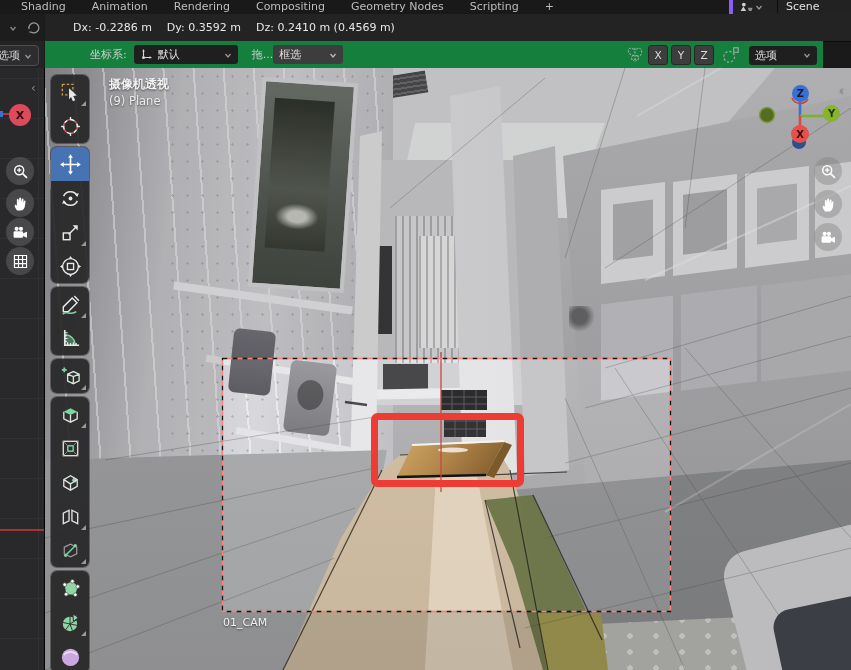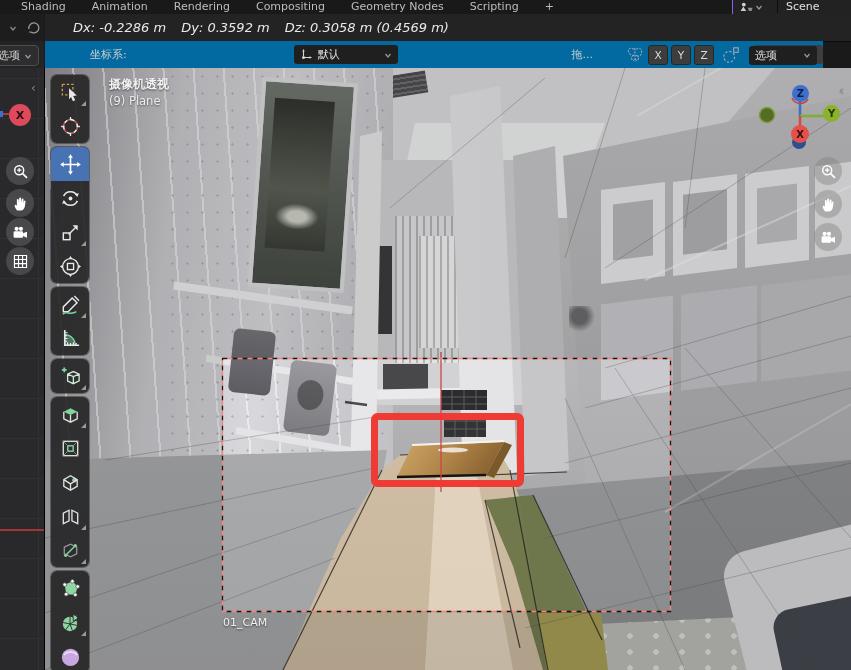--- a/index.html
+++ b/index.html
@@ -3,34 +3,34 @@
 <meta charset="utf-8">
 <style>
   html,body{margin:0;padding:0;background:#111;}
   .stage{position:relative;width:851px;height:670px;overflow:hidden;background:#1a1a1a;
          font-family:"DejaVu Sans","Liberation Sans",sans-serif;-webkit-font-smoothing:antialiased;}
   .abs{position:absolute;}
   
   .topbar{position:absolute;left:0;top:0;width:851px;height:14px;background:#191919;overflow:hidden;}
   .tabs{position:absolute;left:8px;top:-2px;display:flex;gap:0;}
   .tab{font-size:11px;color:#bdbdbd;padding:1px 13px 2px 13px;line-height:15px;white-space:nowrap;}
-  .scene-box{position:absolute;right:0;top:0;height:14px;display:flex;align-items:center;border-left:1px solid #8b5cf6;padding-left:6px;width:112px;background:#222;}
+  .scene-box{position:absolute;right:0;top:0;height:14px;display:flex;align-items:center;border-left:4px solid #8b5cf6;padding-left:6px;width:112px;background:#222;}
   .scene-ico{width:16px;height:12px;margin-top:-1px;}
   .scene-lbl{font-size:11px;color:#e0e0e0;margin-left:14px;margin-top:-2px;border-left:1px solid #0d0d0d;padding-left:8px;height:14px;line-height:15px;flex:1;}
   .chev{width:8px;height:8px;display:inline-block;}
   
   .row2{position:absolute;left:0;top:14px;width:851px;height:27px;}
   .mini-head{position:absolute;left:0;top:0;width:44px;height:27px;background:#1d1d1d;display:flex;align-items:center;}
   .statusbar{position:absolute;left:45px;top:0;right:0;height:27px;background:#232323;border-bottom:1px solid #0c0c0c;display:flex;align-items:center;}
-  .statusbar span{font-size:13px;color:#e8e8e8;margin-right:15px;white-space:pre;font-style:italic;}
+  .statusbar span{font-size:11px;color:#e8e8e8;margin-right:15px;white-space:pre;}
   
   .row3{position:absolute;left:0;top:41px;width:823px;height:27px;}
   .opts-left{position:absolute;left:0;top:0;width:44px;height:27px;background:#242426;overflow:hidden;}
   .btn-opt{display:inline-flex;align-items:center;height:19px;margin:4px 0 0 -9px;padding:0 6px;border:1px solid #4d4d4d;border-radius:4px;background:#2d2d2f;color:#d8d8d8;font-size:11px;gap:4px;}
-  .tool-head{position:absolute;left:45px;top:0;right:0;height:27px;background:#0369a1;border-bottom:2px solid #ec4899;display:flex;align-items:center;justify-content:space-between;}
+  .tool-head{position:absolute;left:45px;top:0;right:0;height:27px;background:#15803d;border-bottom:2px solid #ec4899;display:flex;align-items:center;}
   .th-label{font-size:11px;color:#cdcdcd;}
   .dd{display:inline-flex;align-items:center;height:19px;border-radius:3px;background:#1f1f1f;padding:0 6px;gap:5px;color:#e2e2e2;font-size:11px;}
   .dd.lt{background:#3d3d3d;}
   .sq-btn{width:18px;height:18px;border-radius:3px;background:#3d3d3d;border:1px solid #272727;color:#dcdcdc;font-size:10.5px;display:flex;align-items:center;justify-content:center;margin-left:3px;}
   .right-cluster{position:absolute;right:6px;top:4px;display:flex;align-items:center;}
   
   .main{position:absolute;left:0;top:68px;width:851px;height:602px;}
   .strip{position:absolute;left:0;top:0;width:44px;height:602px;background:#29292b;border-right:1px solid #000;overflow:hidden;
     background-image:linear-gradient(#313134 1px,transparent 1px),linear-gradient(90deg,#313134 1px,transparent 1px);background-size:40px 40px;background-position:-2px 10px;}
   .navball{position:absolute;border-radius:50%;display:flex;align-items:center;justify-content:center;font-weight:bold;}
@@ -88,21 +88,21 @@
           <path d="M1.5 3l2.5 3 2.5-3" stroke="#8e8e8e" fill="none" stroke-width="1.2"></path>
         </svg>
       <svg width="15" height="15" style="margin-left:9px" viewBox="0 0 15 15">
         <path d="M3 9a5 5 0 1 1 2 3" stroke="#9a9a9a" fill="none" stroke-width="1.3"></path>
           <path d="M4.2 13.5L5 11.6l-2-.2Z" fill="#9a9a9a"></path>
       </svg>
     </div>
     <div class="statusbar">
       <span style="margin-left:28px">Dx: -0.2286 m</span>
       <span>Dy: 0.3592 m</span>
-      <span>Dz: 0.3058 m (0.4569 m)</span>
+      <span>Dz: 0.2410 m (0.4569 m)</span>
     </div>
   </div>
 
   <div class="row3">
     <div class="opts-left">
       <div class="btn-opt">
         <span>选项</span>
         <svg class="chev" viewBox="0 0 8 8">
             <path d="M1.5 3l2.5 3 2.5-3" stroke="#9a9a9a" fill="none" stroke-width="1.2"></path>
           </svg>

